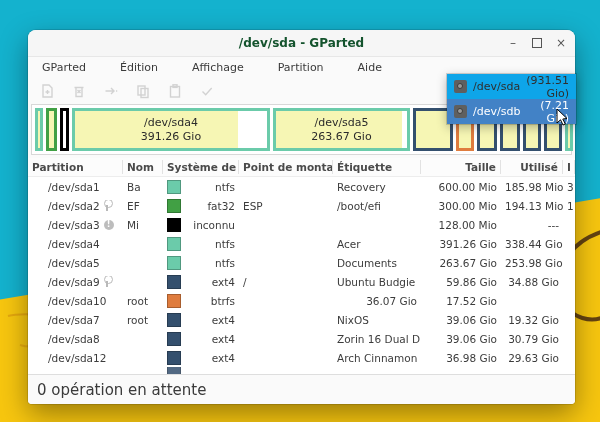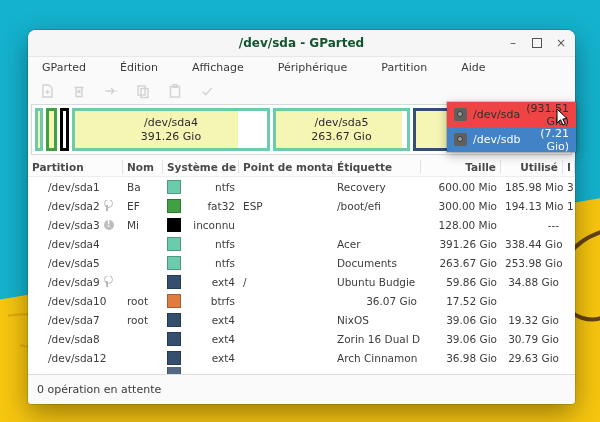--- a/index.html
+++ b/index.html
@@ -48,24 +48,24 @@
   .fs-name{flex:1;text-align:right;}
   .icon-key{position:relative;display:inline-block;width:7px;height:7px;border:1.5px solid #b9b9b9;
        border-radius:50%;margin-top:-5px;}
   .icon-key::after{content:"";position:absolute;left:1.5px;top:5px;width:1.5px;height:6px;background:#b9b9b9;}
   .icon-info{display:inline-block;width:10px;height:10px;border-radius:50%;background:#bdbdbd;color:#fff;
        font-size:8px;line-height:10px;text-align:center;font-weight:bold;}
   .partialrow{height:7px;overflow:hidden;opacity:.85;}
   
   .statusbar{position:absolute;left:0;bottom:0;width:547px;height:29px;border-top:1px solid #dedede;
        background:#fafafa;display:flex;align-items:center;border-radius:0 0 4px 4px;}
-  .statusbar span{font-size:11px;color:#3a3a3a;padding-left:9px;}
-  
-  .popup{position:absolute;left:419px;top:44px;width:129px;background:#ef4444;z-index:50;
-       box-shadow:0 3px 10px rgba(0,0,0,.3),0 0 0 1px rgba(0,0,0,.15);margin-top:28px;}
+  .statusbar span{font-size:15px;color:#3a3a3a;padding-left:9px;}
+  
+  .popup{position:absolute;left:419px;top:44px;width:129px;background:#0ea5e9;z-index:50;
+       box-shadow:0 3px 10px rgba(0,0,0,.3),0 0 0 1px rgba(0,0,0,.15);}
   .pitem{display:flex;align-items:center;height:25px;padding:0 7px;gap:6px;font-size:11px;color:#2f2f2f;}
   .pitem.sel{background:#4282c6;color:#ffffff;}
   .drive-ic{width:13px;height:13px;border-radius:2px;background:#5f5f5f;position:relative;flex:0 0 auto;}
   .drive-ic::after{content:"";position:absolute;left:3px;top:3px;width:6px;height:6px;border-radius:50%;
        background:#9a9a9a;border:1px solid #3c3c3c;box-sizing:border-box;}
   .pitem .plabel{flex:1;}
   .pitem .psize{text-align:right;}
   
   #cursor{position:absolute;left:556px;top:108px;z-index:99;pointer-events:none;}
 </style>
@@ -95,21 +95,20 @@
             <i></i>
           </span>
         <span class="btn-close">×</span>
       </span>
     </div>
 
     <div class="menubar" id="menubar">
         <span>GParted</span>
         <span>Édition</span>
         <span>Affichage</span>
-        <span>Périphérique</span>
         <span>Partition</span>
         <span>Aide</span>
       </div>
 
     <div class="toolbar">
       <span class="tbtn">
         <svg width="16" height="16">
             <path d="M4 2 h6 l3 3 v9 h-9 z"></path>
             <path d="M6.5 9 h4 M8.5 7 v4"></path>
           </svg>

